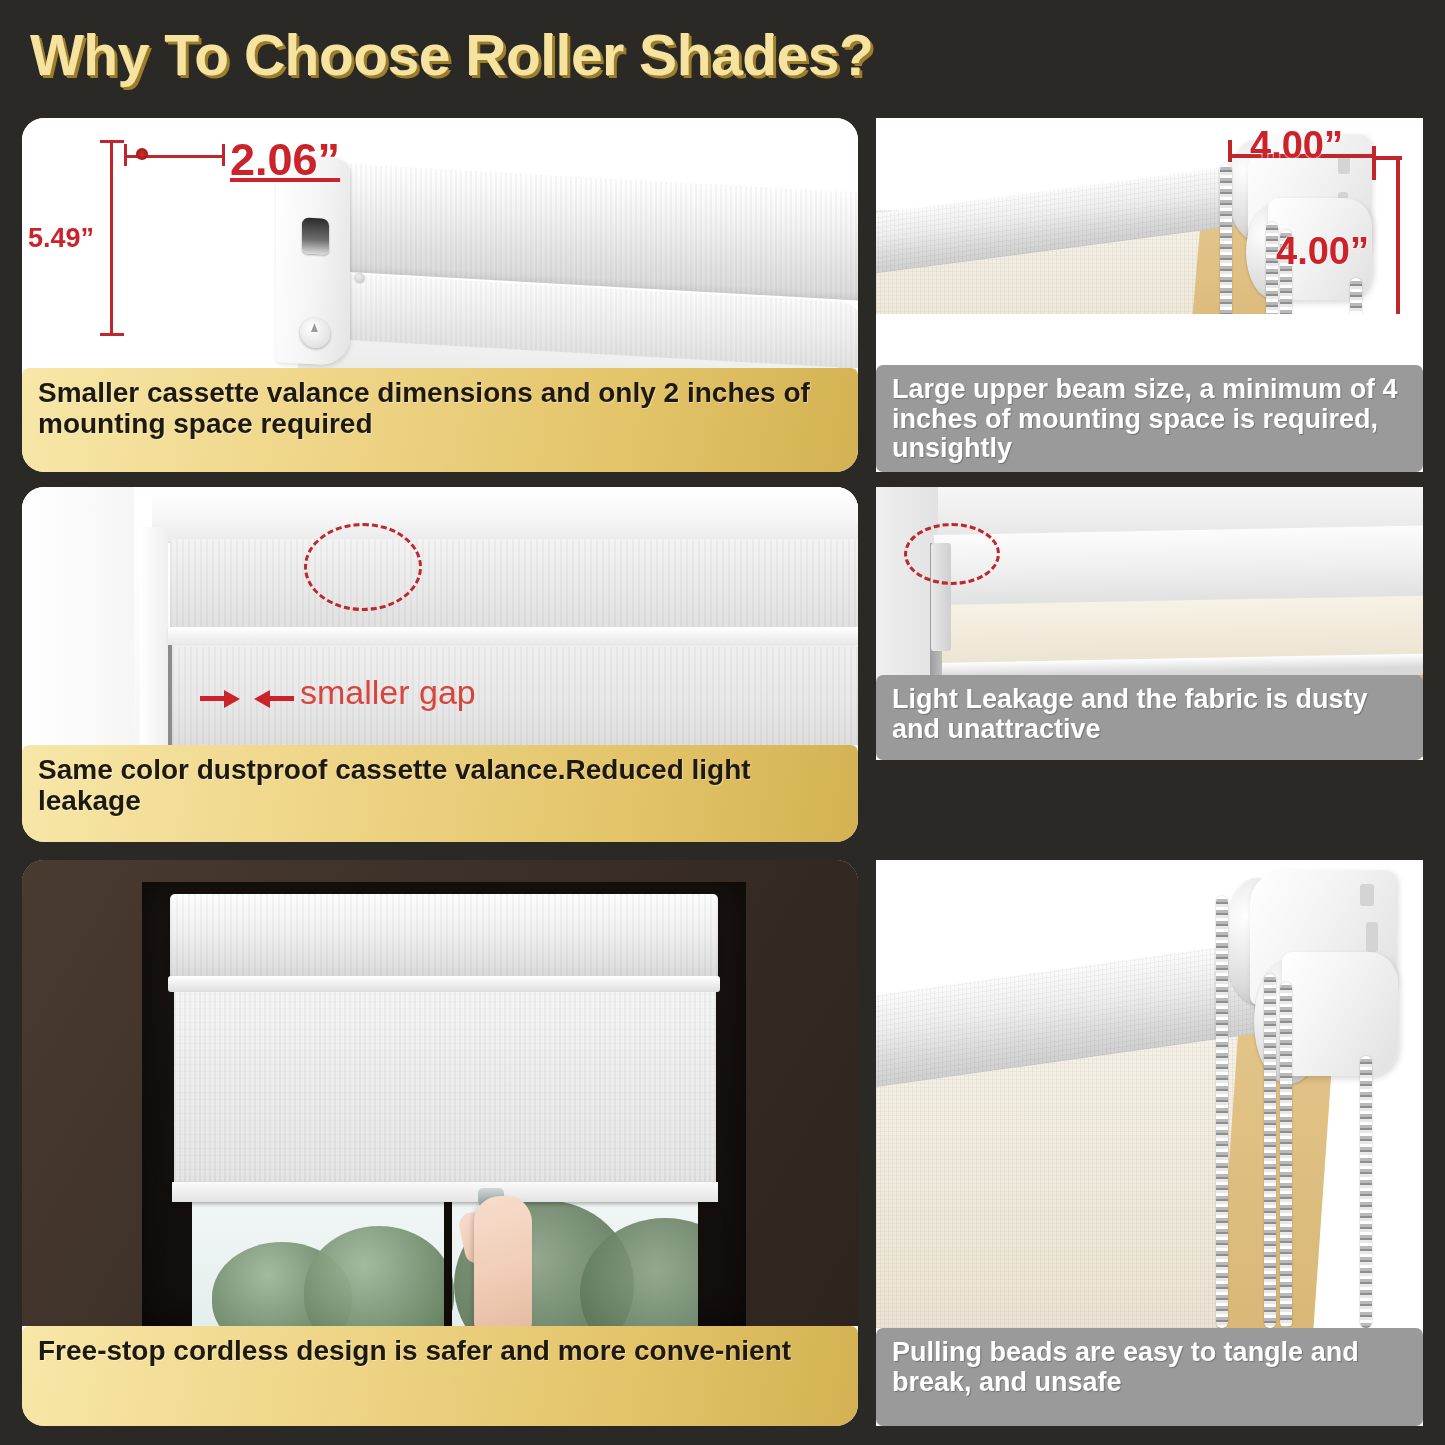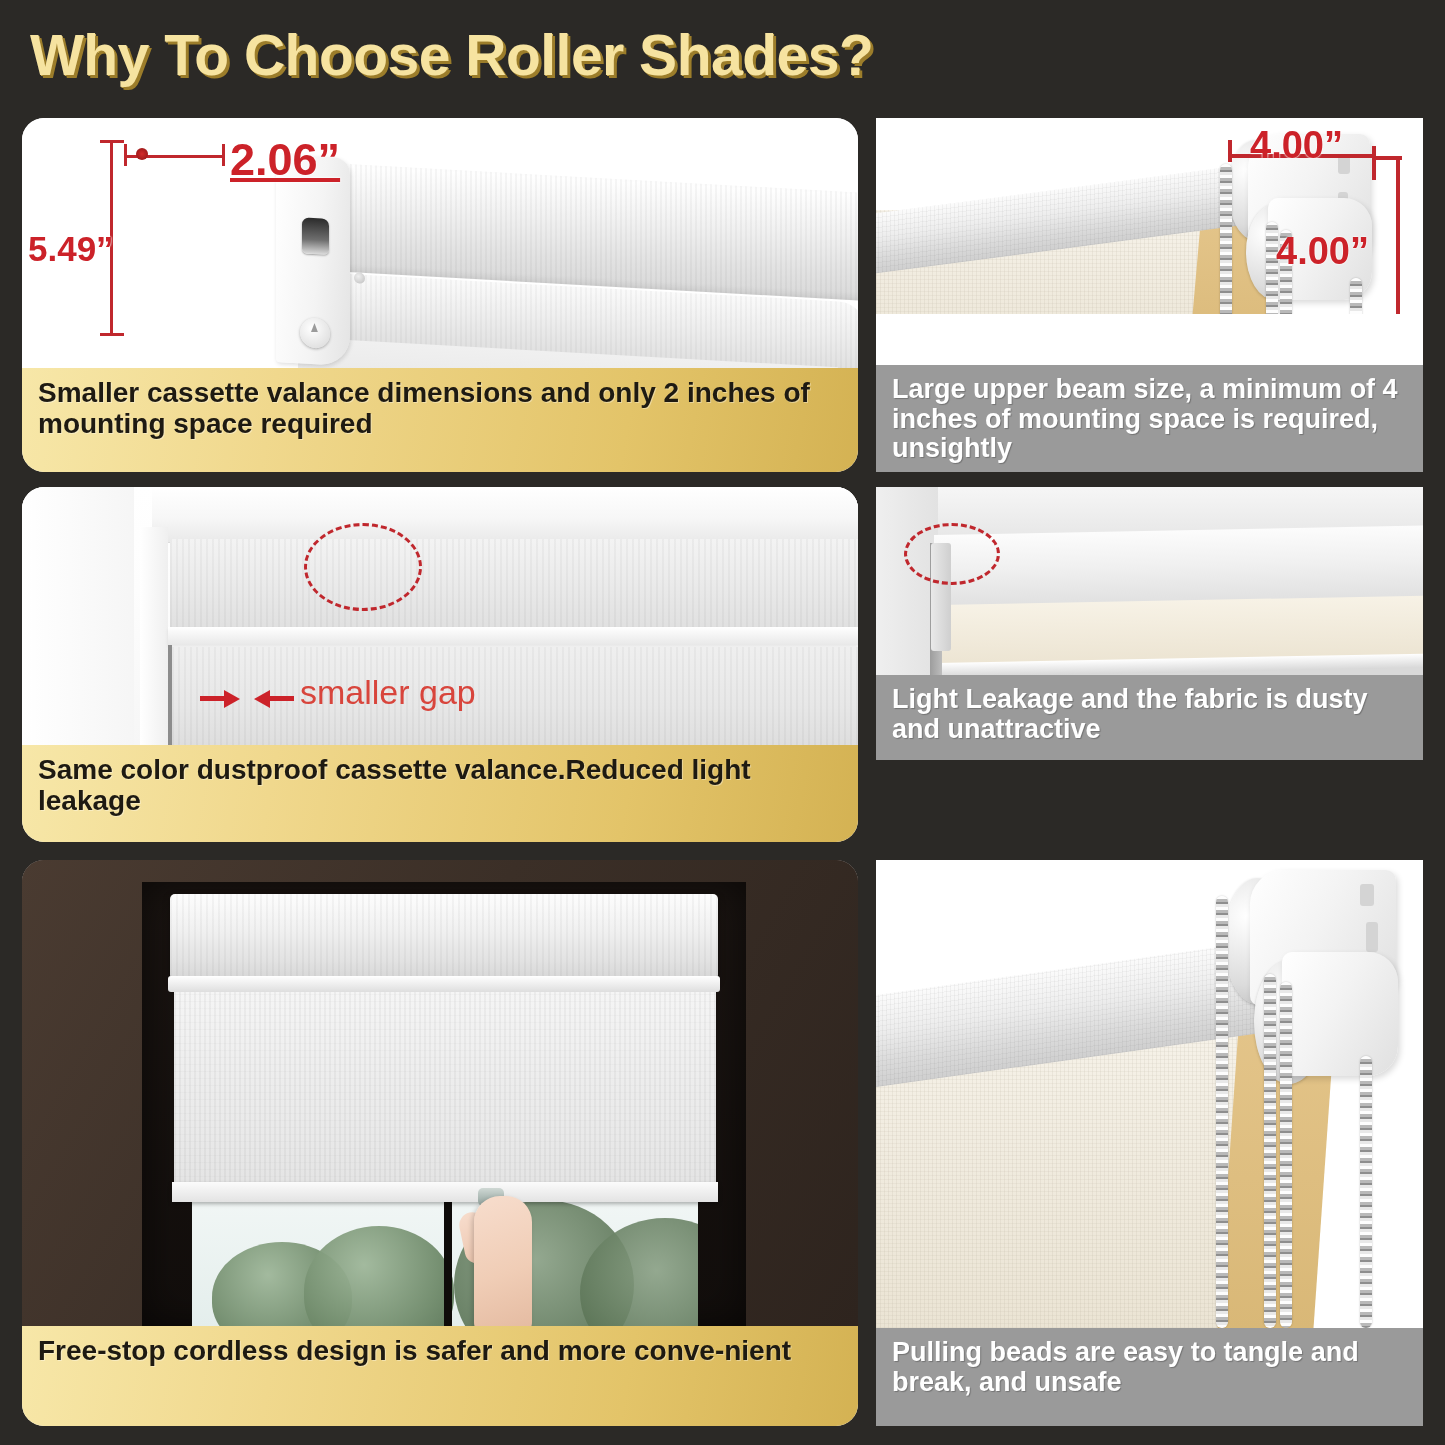--- a/index.html
+++ b/index.html
@@ -22,21 +22,21 @@
 
   
   .panel { position:absolute; overflow:hidden; background:#fff; }
   .panel.rounded { border-radius:22px; }
   .panel .photo { position:absolute; left:0; top:0; right:0; overflow:hidden; }
 
   
   .cap {
     position:absolute; left:0; right:0; bottom:0;
     padding:10px 16px 12px 16px;
-    font-weight:bold; line-height:1.10;
+    font-weight:bold; line-height:1.10;border-radius:7px;
   }
   .cap.gold {
     color:#1e1a12;
     background:linear-gradient(100deg,#f7e7a8 0%,#f0d88d 30%,#e3c469 72%,#d4b253 100%);
     text-shadow:1px 1px 0 rgba(255,255,255,.35);
   }
   .cap.gray {
     color:#ffffff; background:#9a9a9a;
     text-shadow:1px 1px 1px rgba(0,0,0,.25);
   }
@@ -111,21 +111,21 @@
     background:radial-gradient(circle at 40% 35%,#efefef,#bdbdbd);
     border-radius:50%;
   }
   
   .dimline { position:absolute; background:#c0272d; }
   .dimtxt  { position:absolute; color:#cc2229; font-weight:bold; white-space:nowrap;
              text-shadow:0 0 2px #fff,0 0 2px #fff; }
   .s1 .vline  { left:88px;  top:22px; width:2.5px; height:196px; }
   .s1 .vtopT  { left:78px;  top:22px; width:24px; height:2.5px; }
   .s1 .vbotT  { left:78px;  top:215px; width:24px; height:2.5px; }
-  .s1 .v549   { left:6px;   top:111px; font-size:35px; }
+  .s1 .v549   { left:6px;   top:105px; font-size:27px; }
   .s1 .hline  { left:102px; top:37px; width:100px; height:2.5px; }
   .s1 .hL     { left:102px; top:26px; width:2.5px; height:22px; }
   .s1 .hR     { left:200px; top:26px; width:2.5px; height:22px; }
   .s1 .h206   { left:208px; top:16px; font-size:45px;text-decoration:underline; }
   .s1 .reddot { position:absolute; left:114px; top:30px; width:12px; height:12px;
                 background:radial-gradient(circle,#d32b2b,#8d1414); border-radius:50%; }
 
   
   .sroll { position:absolute; inset:0; background:#fff; overflow:hidden; }
   .sroll .tube {

